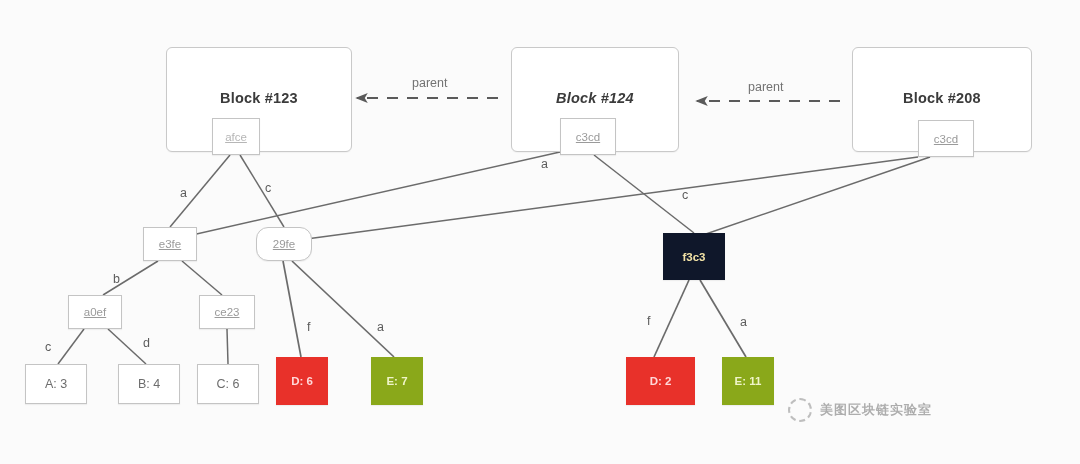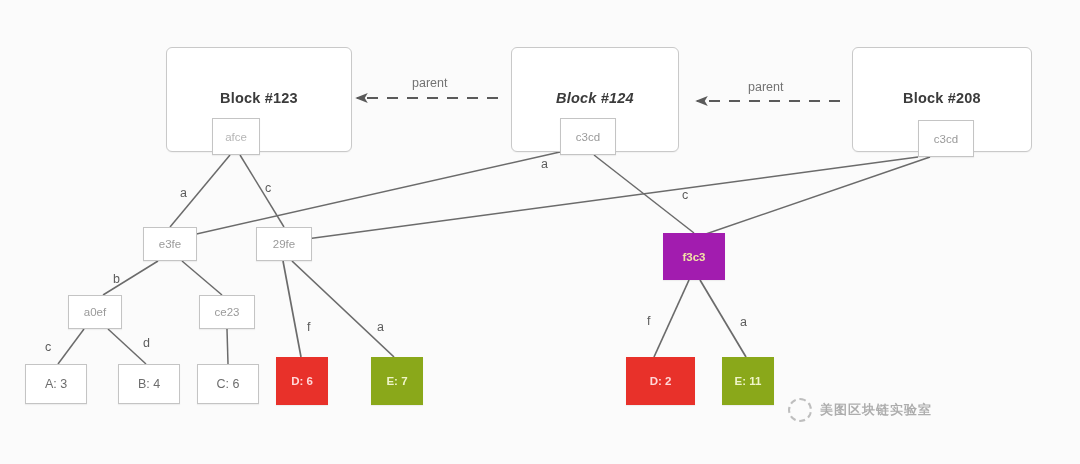--- a/index.html
+++ b/index.html
@@ -53,40 +53,41 @@
     color: #8a8a8a;
     box-shadow: 0 1px 1px rgba(0,0,0,0.05);
   }
   .node.leaf {
     color: #6d6d6d;
     font-size: 12.5px;
   }
   .node.hashnode {
     color: #9a9a9a;
     font-size: 11.5px;
+    text-decoration: underline;
   }
   .node.blurry {
     color: #b6b6b6;
     filter: blur(0.6px);
   }
   .node.colored {
     border: none;
     font-weight: bold;
     font-size: 11.5px;
   }
   .node.red {
     background: #e8312a;
     color: #ffd9d9;
   }
   .node.olive {
     background: #8aa81a;
     color: #f0f5c9;
   }
   .node.gold {
-    background: #a21caf;
+    background: #0f172a;
     color: #f3e3a6;
     filter: blur(0.5px);
   }
   .edge-label {
     position: absolute;
     font-size: 12.5px;
     color: #5c5c5c;
     white-space: nowrap;
   }
   .parent-label {
@@ -169,21 +170,21 @@
   </div>
 
   <div class="parent-label" style="left:412px; top:76px;">parent</div>
   <div class="parent-label" style="left:748px; top:80px;">parent</div>
 
   <div class="node hashnode blurry" style="left:212px; top:118px; width:48px; height:37px;">afce</div>
   <div class="node hashnode" style="left:560px; top:118px; width:56px; height:37px;">c3cd</div>
   <div class="node hashnode" style="left:918px; top:120px; width:56px; height:37px;">c3cd</div>
 
   <div class="node hashnode" style="left:143px; top:227px; width:54px; height:34px;">e3fe</div>
-  <div class="node hashnode" style="left:256px; top:227px; width:56px; height:34px;">29fe</div>
+  <div class="node hashnode" style="left:256px; top:227px; width:56px; height:34px;border-radius:12px;">29fe</div>
   <div class="node hashnode" style="left:68px; top:295px; width:54px; height:34px;">a0ef</div>
   <div class="node hashnode" style="left:199px; top:295px; width:56px; height:34px;">ce23</div>
   <div class="node colored gold" style="left:663px; top:233px; width:62px; height:47px;">f3c3</div>
 
   <div class="node leaf" style="left:25px; top:364px; width:62px; height:40px;">A: 3</div>
   <div class="node leaf" style="left:118px; top:364px; width:62px; height:40px;">B: 4</div>
   <div class="node leaf" style="left:197px; top:364px; width:62px; height:40px;">C: 6</div>
   <div class="node colored red" style="left:276px; top:357px; width:52px; height:48px;">D: 6</div>
   <div class="node colored olive" style="left:371px; top:357px; width:52px; height:48px;">E: 7</div>
   <div class="node colored red" style="left:626px; top:357px; width:69px; height:48px;">D: 2</div>

